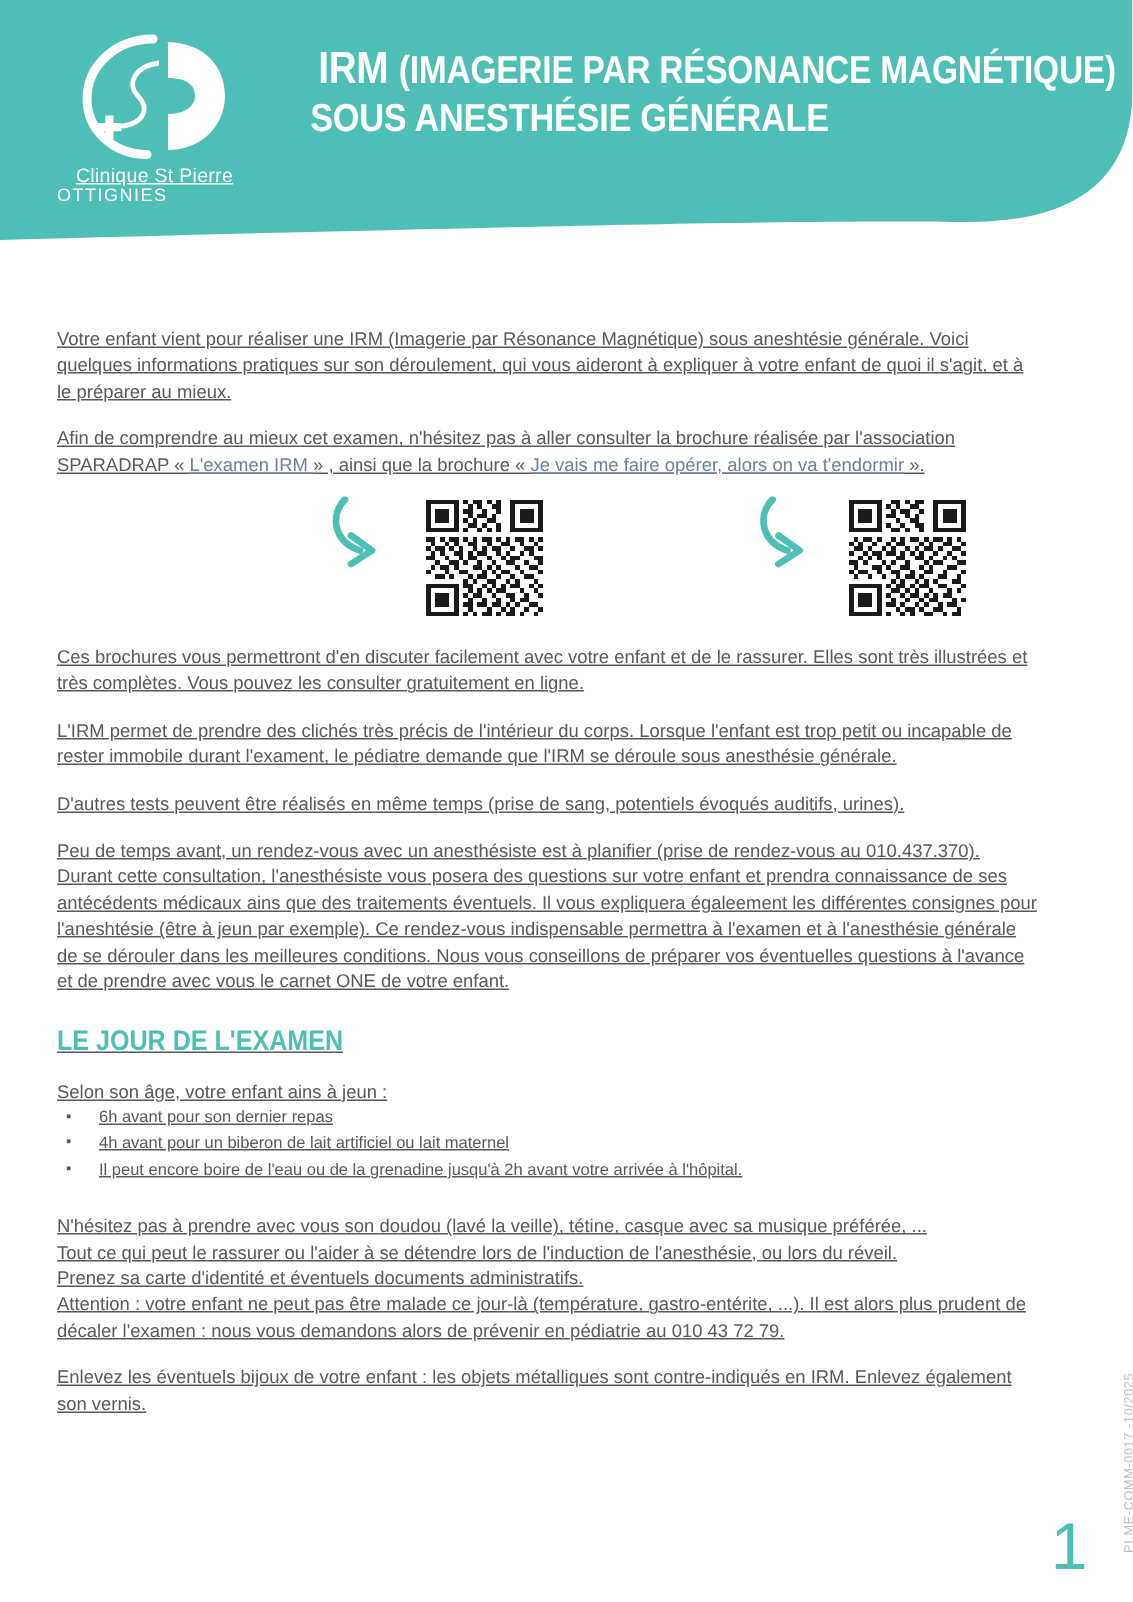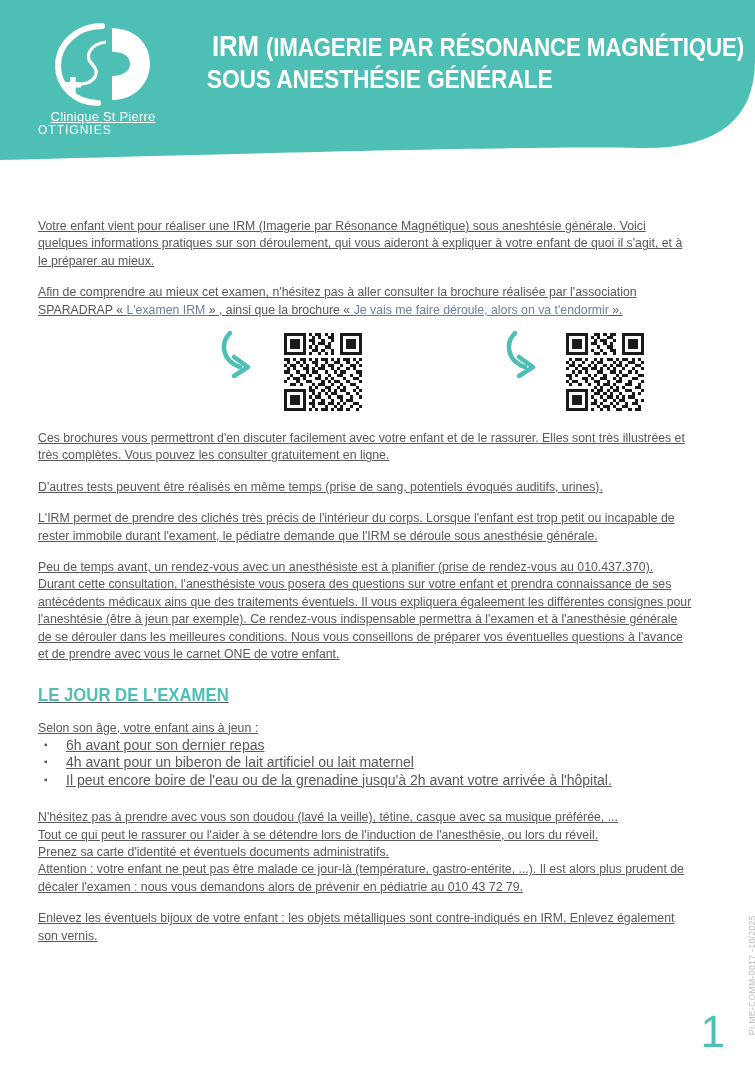--- a/index.html
+++ b/index.html
@@ -168,21 +168,21 @@
   }
 
   ul.bullets {
     margin: 0 0 14px 0;
     padding: 0;
     list-style: none;
   }
   ul.bullets li {
     position: relative;
     padding-left: 28px;
-    font-size: 14px;
+    font-size: 11px;
     line-height: 17.4px;
     color: #58595b;
   }
   ul.bullets li:before {
     content: "\25AA";
     position: absolute;
     left: 6px;
     top: -1px;
     font-size: 10px;
     color: #58595b;
@@ -249,21 +249,21 @@
       <div class="title-line1"><span class="big">IRM </span><span>(IMAGERIE PAR RÉSONANCE MAGNÉTIQUE)</span></div>
       <div class="title-line2">SOUS ANESTHÉSIE GÉNÉRALE</div>
     </div>
   </div>
 </div>
 
 <div class="content">
 
   <p class="para">Votre enfant vient pour réaliser une IRM (Imagerie par Résonance Magnétique) sous aneshtésie générale. Voici quelques informations pratiques sur son déroulement, qui vous aideront à expliquer à votre enfant de quoi il s'agit, et à le préparer au mieux.</p>
 
-  <p class="para tight"><span>Afin de comprendre au mieux cet examen, n'hésitez pas à aller consulter la brochure réalisée par l'association SPARADRAP « </span><a class="doclink" href="#">L'examen IRM </a><span> » , ainsi que la brochure « </span><a class="doclink" href="#">Je vais me faire déroule, alors on va t'endormir</a><span> ».</span></p>
+  <p class="para tight"><span>Afin de comprendre au mieux cet examen, n'hésitez pas à aller consulter la brochure réalisée par l'association SPARADRAP « </span><a class="doclink" href="#">L'examen IRM </a><span> » , ainsi que la brochure « </span><a class="doclink" href="#">Je vais me faire opérer, alors on va t'endormir</a><span> ».</span></p>
 
   <div class="qr-row">
     <svg class="arrow a1" viewBox="0 0 60 52">
       <path d="M12,2 C2,12 4,30 22,36" fill="none" stroke="#4ebfb5" stroke-width="4.5" stroke-linecap="round"></path>
       <path d="M16,26 L30,36 L16,45" fill="none" stroke="#4ebfb5" stroke-width="4.5" stroke-linecap="round" stroke-linejoin="round"></path>
     </svg>
 
     <svg class="qr q1" viewBox="0 0 25 25" shape-rendering="crispEdges">
       <rect width="25" height="25" fill="#ffffff"></rect>
       <g fill="#1a1a1a">
@@ -599,22 +599,22 @@
           <rect x="11" y="24" width="1" height="1"></rect>
         <rect x="13" y="24" width="1" height="1"></rect>
           <rect x="16" y="24" width="2" height="1"></rect>
         <rect x="20" y="24" width="1" height="1"></rect>
           <rect x="22" y="24" width="2" height="1"></rect>
       </g>
     </svg>
   </div>
 
   <p class="para">Ces brochures vous permettront d'en discuter facilement avec votre enfant et de le rassurer. Elles sont très illustrées et très complètes. Vous pouvez les consulter gratuitement en ligne.</p>
+  <p class="para">L'IRM permet de prendre des clichés très précis de l'intérieur du corps. Lorsque l'enfant est trop petit ou incapable de rester immobile durant l'exament, le pédiatre demande que l'IRM se déroule sous anesthésie générale.</p>
   <p class="para">D'autres tests peuvent être réalisés en même temps (prise de sang, potentiels évoqués auditifs, urines).</p>
-  <p class="para">L'IRM permet de prendre des clichés très précis de l'intérieur du corps. Lorsque l'enfant est trop petit ou incapable de rester immobile durant l'exament, le pédiatre demande que l'IRM se déroule sous anesthésie générale.</p>
   <p class="para">Peu de temps avant, un rendez-vous avec un anesthésiste est à planifier (prise de rendez-vous au 010.437.370). Durant cette consultation, l'anesthésiste vous posera des questions sur votre enfant et prendra connaissance de ses antécédents médicaux ains que des traitements éventuels. Il vous expliquera égaleement les différentes consignes pour l'aneshtésie (être à jeun par exemple).  Ce rendez-vous indispensable permettra à l'examen et à l'anesthésie générale de se dérouler dans les meilleures conditions. Nous vous conseillons de préparer vos éventuelles questions à l'avance et de prendre avec vous le carnet ONE de votre enfant.</p>
 
   <h2 class="section-title">LE JOUR DE L'EXAMEN</h2>
 
   <p class="para tight">Selon son âge, votre enfant ains à jeun :</p>
 
   <ul class="bullets">
     <li>6h avant pour son dernier repas</li>
     <li>4h avant pour un biberon de lait artificiel ou lait maternel</li>
     <li>Il peut encore boire de l'eau ou de la grenadine jusqu'à 2h avant votre arrivée à l'hôpital.</li>

